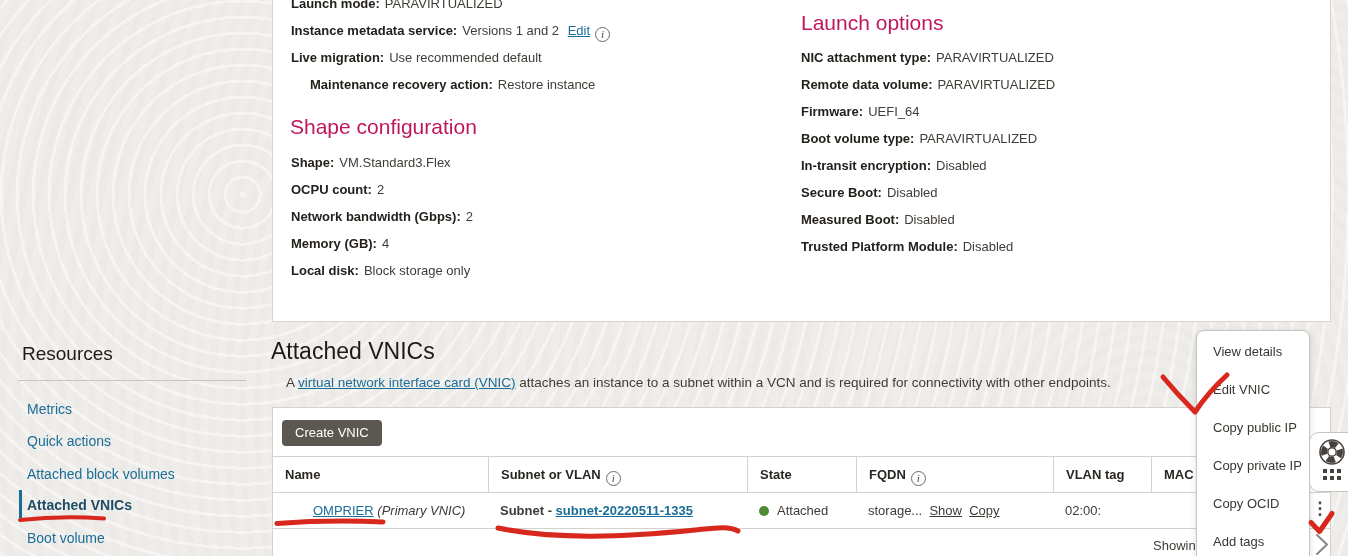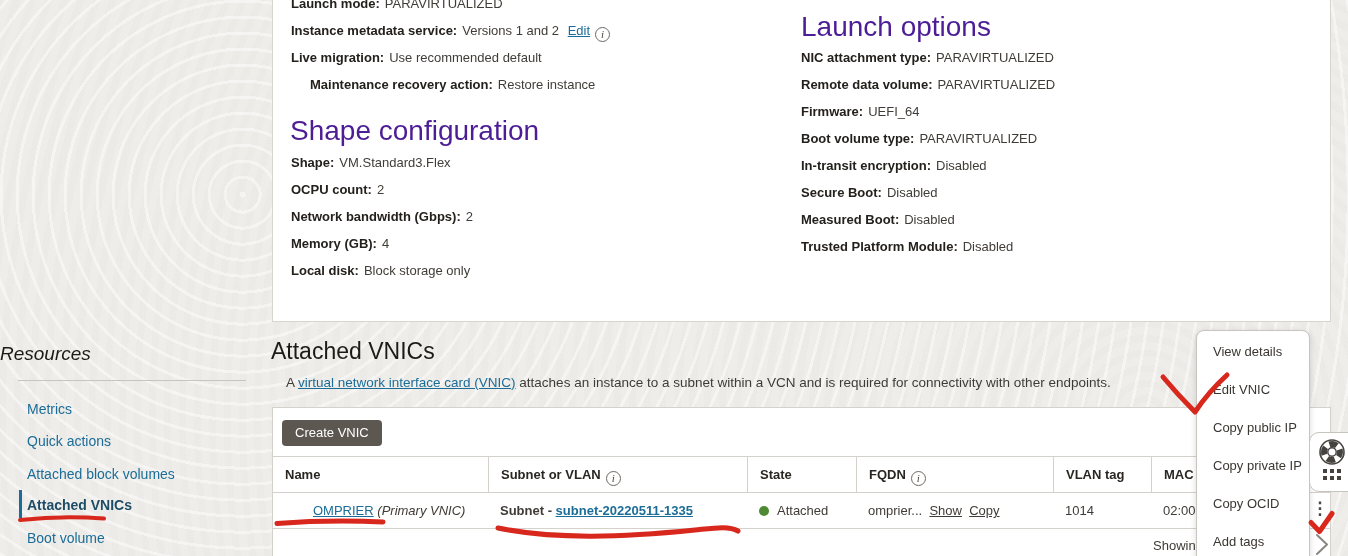--- a/index.html
+++ b/index.html
@@ -10,32 +10,32 @@
     background-image: repeating-radial-gradient(circle at 18% 35%, rgba(255,255,255,.4) 0 3px, rgba(0,0,0,0.008) 3px 16px),
                       repeating-radial-gradient(circle at 85% 75%, rgba(0,0,0,.01) 0 7px, transparent 7px 15px);
     overflow:hidden; position:relative; color:#3f3b36;
   }
 
   
   .top-card { position:absolute; left:272px; top:-70px; width:1059px; height:392px;
     background:#fff; border:1px solid #d8d4d0; }
   .kv { position:absolute; font-size:13px; line-height:16px; white-space:nowrap; color:#403c37; }
   .kv b { color:#24211d; font-weight:700; margin-right:5px; }
-  .section-title { position:absolute; font-size:28px; font-weight:400; color:#4c1d95; white-space:nowrap; }
+  .section-title { position:absolute; font-size:21px; font-weight:400; color:#be185d; white-space:nowrap; }
 
   .lnk { color:#1b6d98; text-decoration:underline; cursor:pointer; }
   .dark-lnk { color:#3f3b36; text-decoration:underline; cursor:pointer; }
 
   .info { display:inline-block; width:15px; height:15px; border:1px solid #6d6964; border-radius:50%;
     font-family:"Liberation Serif", serif; font-style:italic; font-size:11px; line-height:13px;
     text-align:center; color:#4c4844; margin-left:5px; vertical-align:-3px; font-weight:400; }
   .info::before { content:"i"; }
 
   
-  .res-title { position:absolute; left:0; top:343px; font-size:19px; color:#1d1b18; font-weight:400;font-style:italic; }
+  .res-title { position:absolute; left:22px; top:343px; font-size:19px; color:#1d1b18; font-weight:400; }
   .res-divider { position:absolute; left:18px; top:380px; width:228px; border-top:1px solid #c8c4c0; }
   .res-item { position:absolute; left:27px; font-size:14px; color:#1b6d98; cursor:pointer; white-space:nowrap; }
   .res-item.active { color:#1d4c66; font-weight:700; }
   .res-bar { position:absolute; left:19px; top:490px; width:3px; height:28px; background:#1b6d98; }
 
   
   .vnics-title { position:absolute; left:271px; top:338px; font-size:23px; font-weight:400; color:#1d1b18; }
   .vnics-desc { position:absolute; left:286px; top:375px; font-size:13.5px; color:#3f3b36; white-space:nowrap; }
 
   
@@ -163,22 +163,21 @@
     <div class="th" style="width:109px;"><span>State</span></div>
     <div class="th" style="width:197px;"><span>FQDN</span><span class="info"></span></div>
     <div class="th" style="width:98px;"><span>VLAN tag</span></div>
     <div class="th" style="width:179px;"><span>MAC address</span></div>
   </div>
 
   <div class="trow">
     <div class="td" style="width:215px;padding-left:40px;"><a class="lnk">OMPRIER</a> <i>(Primary VNIC)</i></div>
     <div class="td" style="width:259px;font-weight:bold;"><span>Subnet - </span><a class="lnk">subnet-20220511-1335</a></div>
     <div class="td" style="width:109px;"><span class="state-dot"></span><span>Attached</span></div>
-    <div class="td" style="width:197px;"><span>omprier...</span>&nbsp;&nbsp;<a class="dark-lnk">Show</a>&nbsp;&nbsp;<a class="dark-lnk">Copy</a></div>
-    <div class="td" style="width:98px;"><span>1014</span></div>
+    <div class="td" style="width:197px;"><span>storage...</span>&nbsp;&nbsp;<a class="dark-lnk">Show</a>&nbsp;&nbsp;<a class="dark-lnk">Copy</a></div>
     <div class="td" style="width:179px;"><span>02:00:</span></div>
   </div>
 
   <div class="tfoot-text">Showing</div>
 </section>
 
 <div class="ctx-menu">
   <div class="ctx-item">View details</div>
   <div class="ctx-item">Edit VNIC</div>
   <div class="ctx-item">Copy public IP</div>

